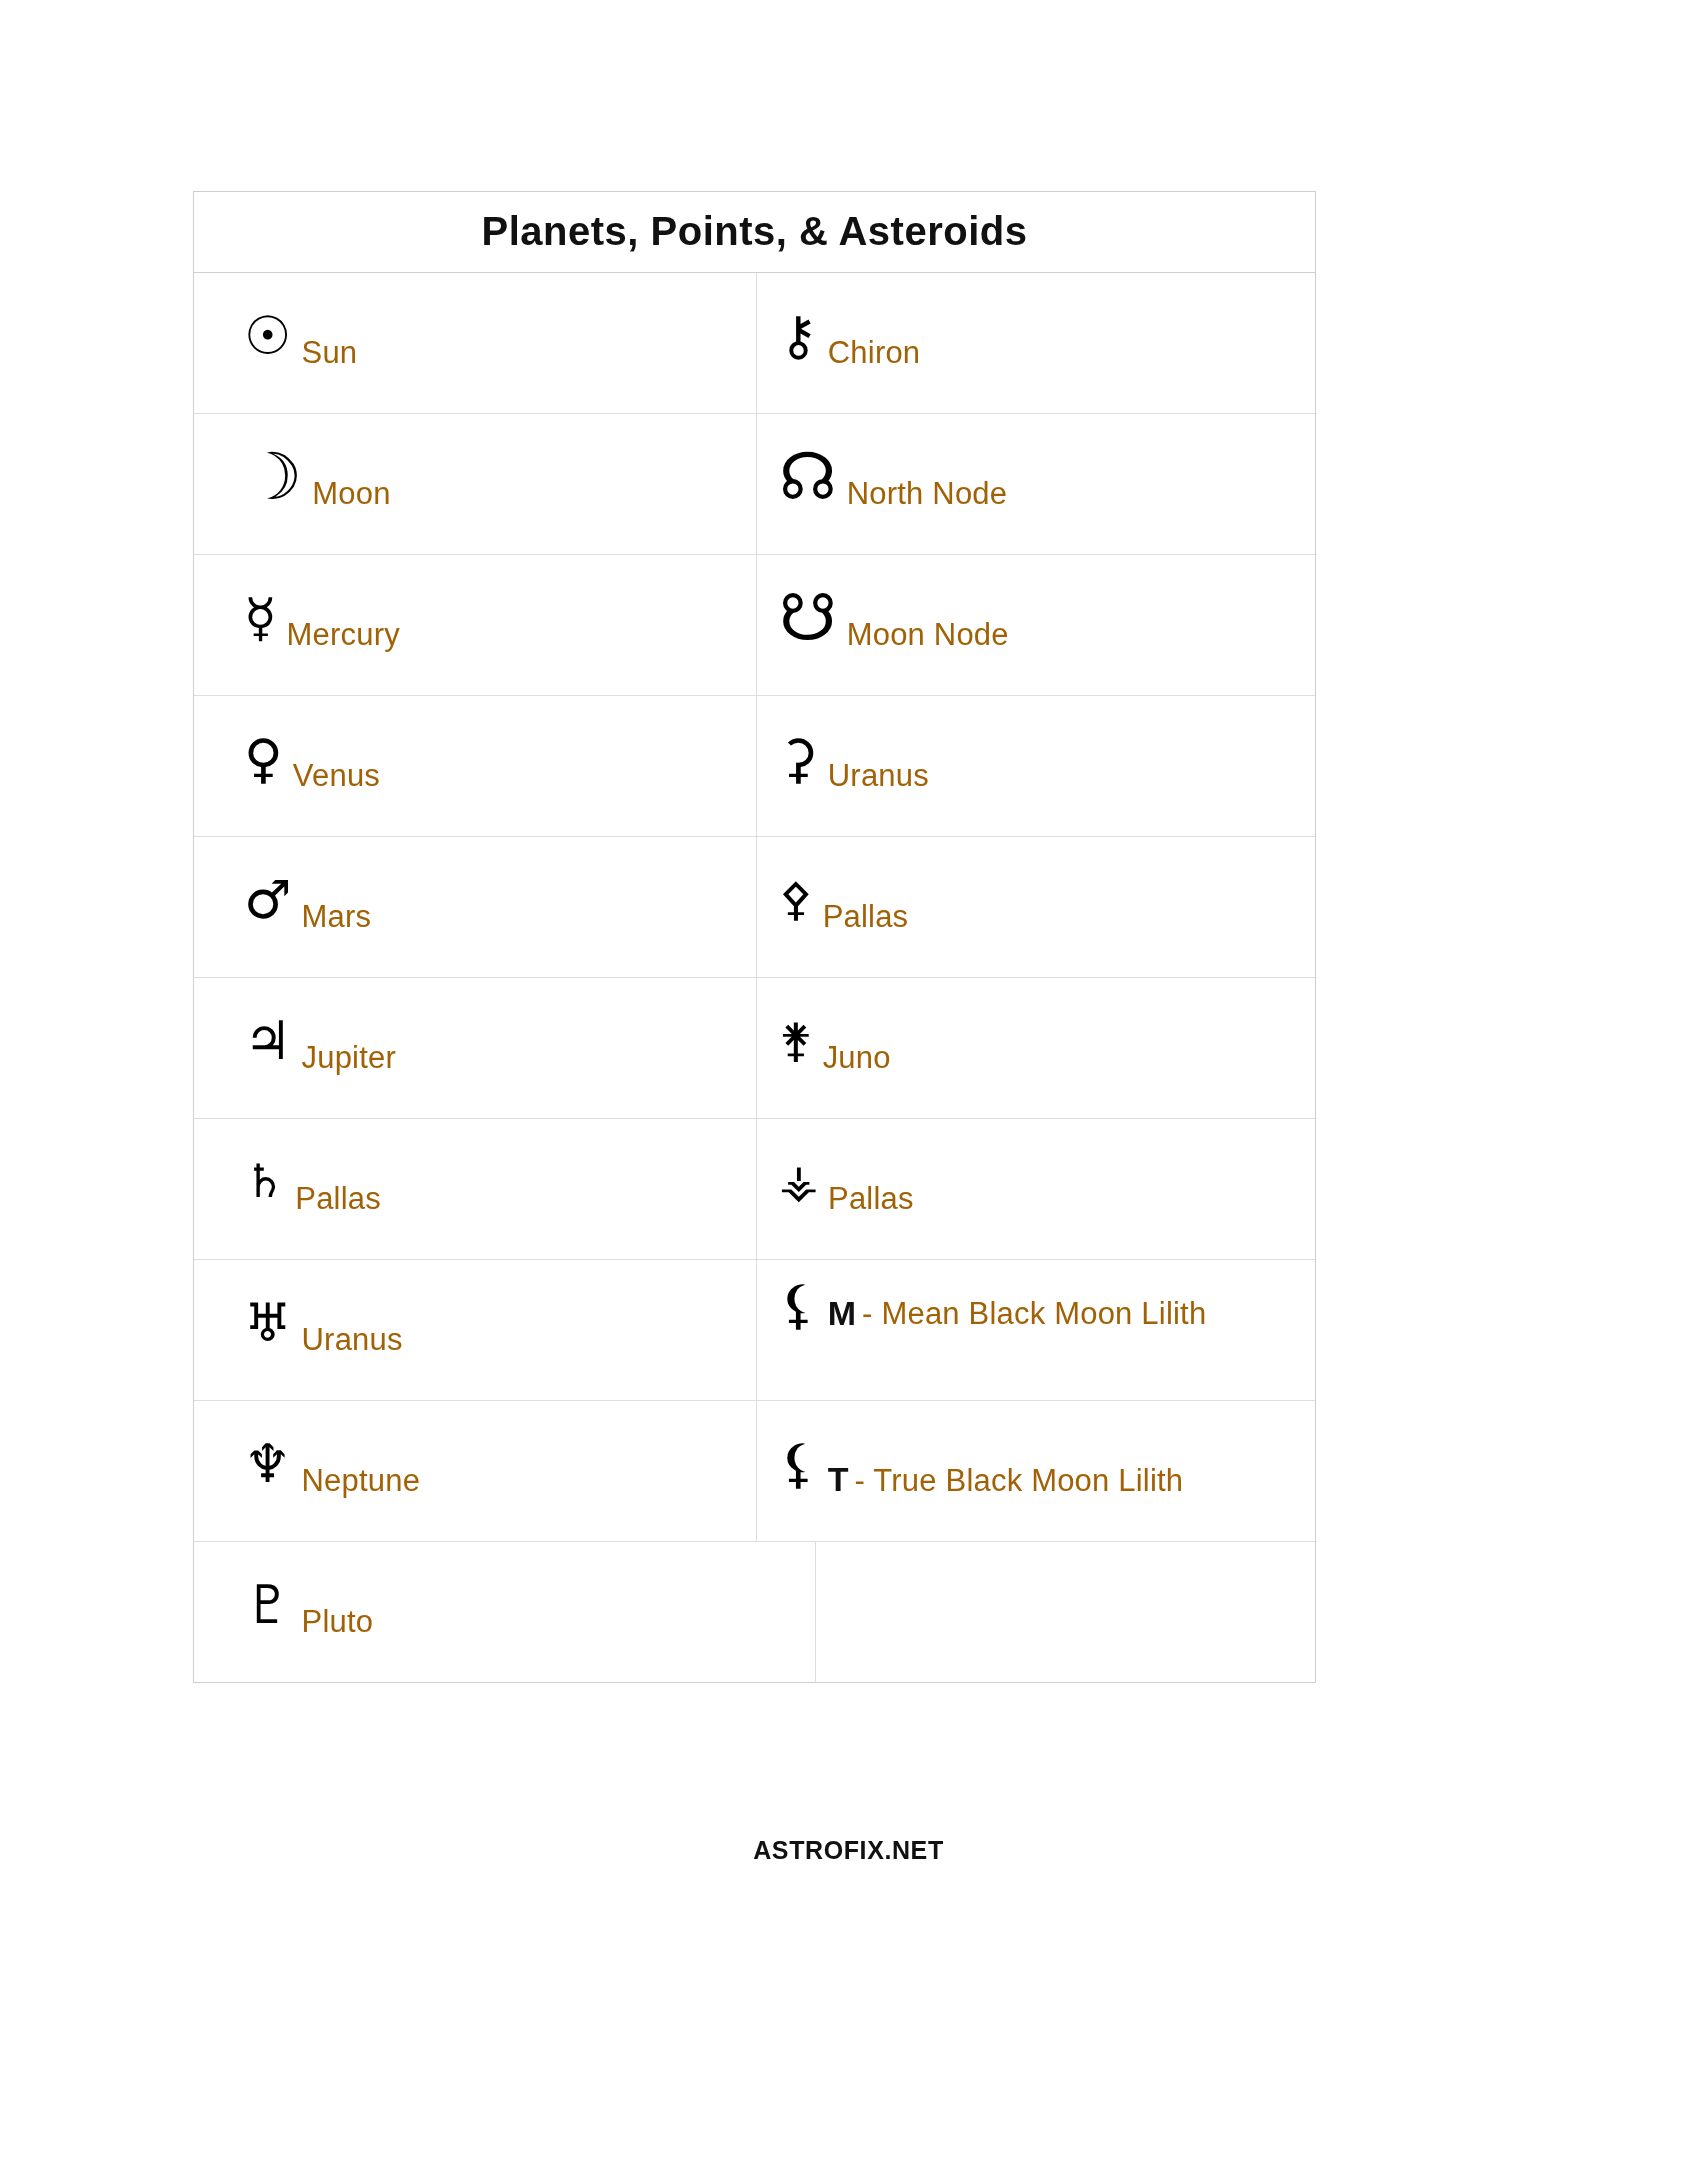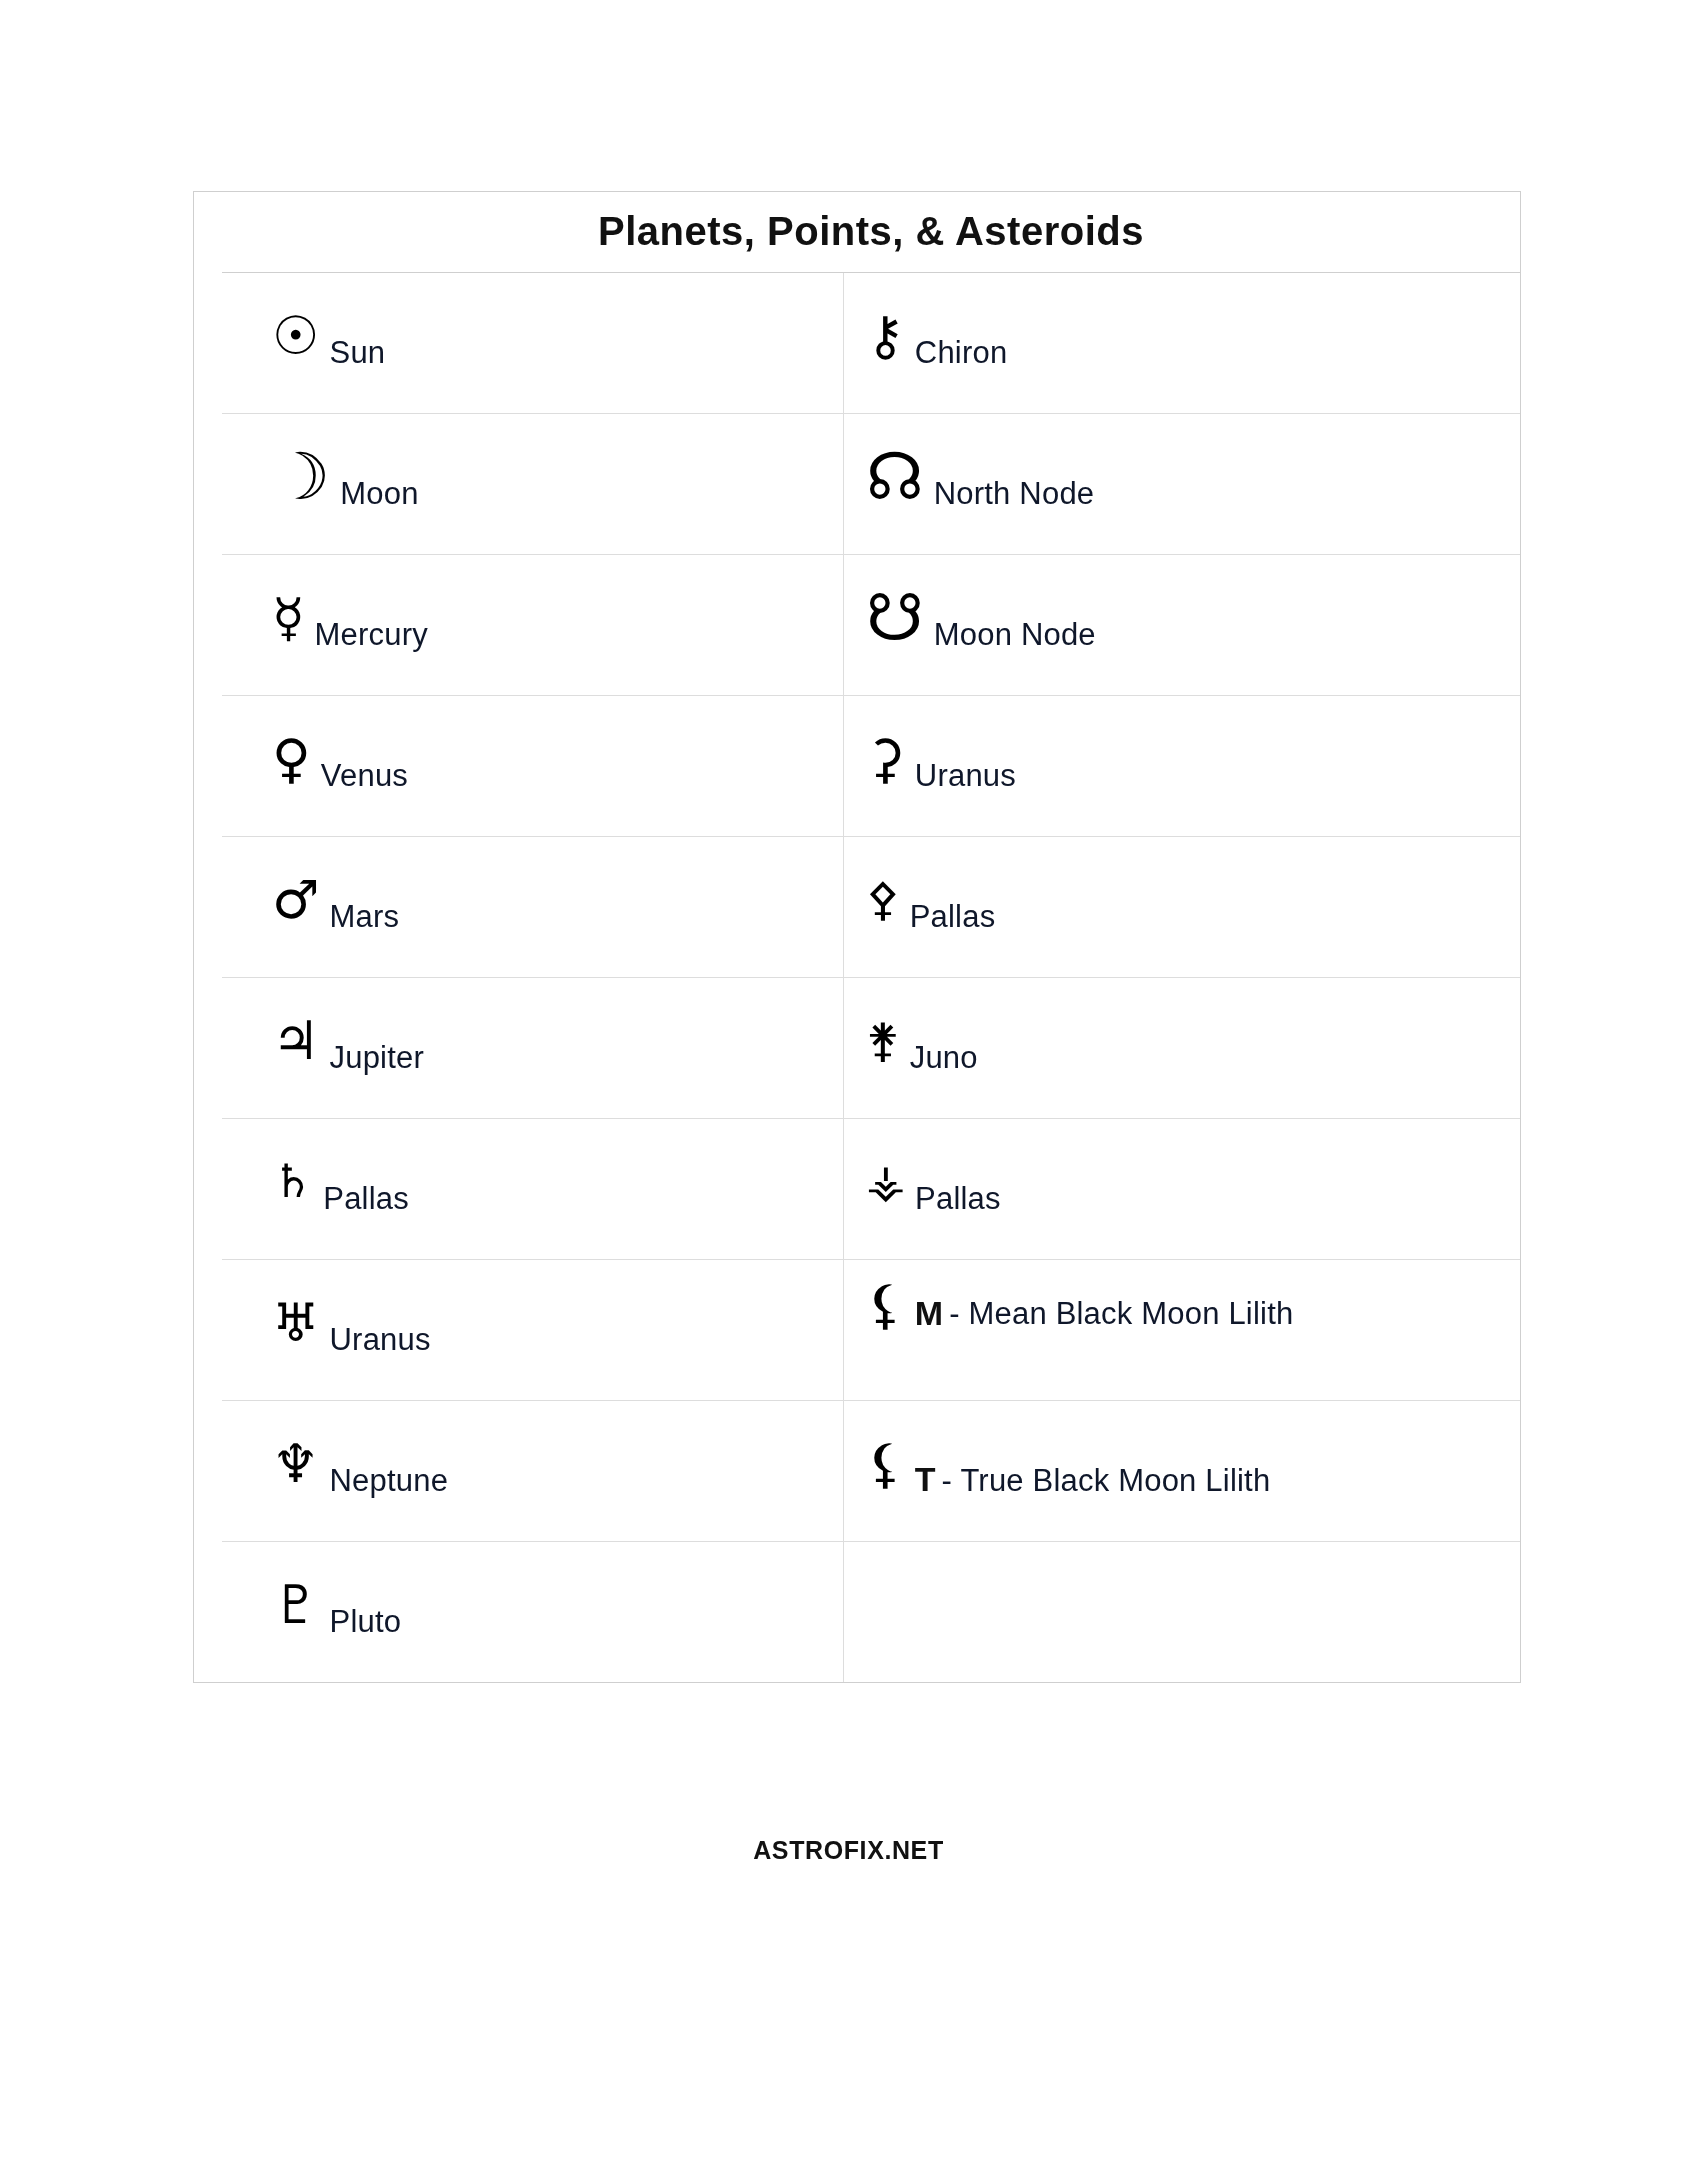--- a/index.html
+++ b/index.html
@@ -28,25 +28,24 @@
     font-size: 27px;
     letter-spacing: 0.4px;
     margin-top: 104px;
     color: #111;
     font-family: "Liberation Sans", sans-serif;
   }
   .table-wrap {
     position: absolute;
     left: 193px;
     top: 191px;
-    width: 1328px;
+    width: 1123px;
     border: 1px solid #cfcfcf;
     box-sizing: border-box;
     background: #fff;
-    padding-left: 28px;
   }
   .table-title {
     text-align: center;
     font-family: "Liberation Sans", sans-serif;
     font-weight: bold;
     font-size: 40px;
     padding: 17px 0 18px 0;
     border-bottom: 1px solid #cfcfcf;
     letter-spacing: 0.5px;
   }
@@ -90,21 +89,21 @@
   }
   .glyph.big {
     font-size: 65px;
   }
   .glyph.small {
     font-size: 46px;
   }
   .label {
     font-family: "Liberation Sans", sans-serif;
     font-size: 31px;
-    color: #0f172a;
+    color: #a16207;
     letter-spacing: 0.2px;
     position: relative;
     top: 10px;
   }
   .label.nudge-none {
     top: 4px;
   }
   .letter-tag {
     font-family: "Liberation Sans", sans-serif;
     font-weight: bold;

